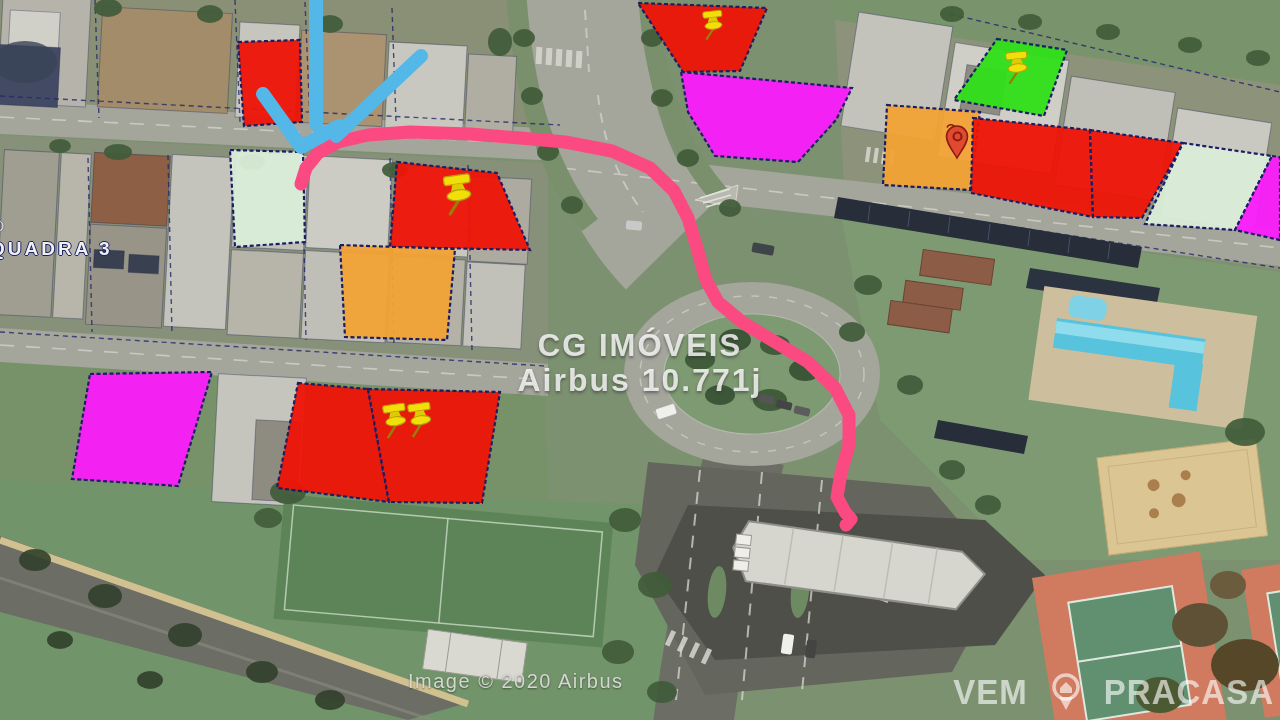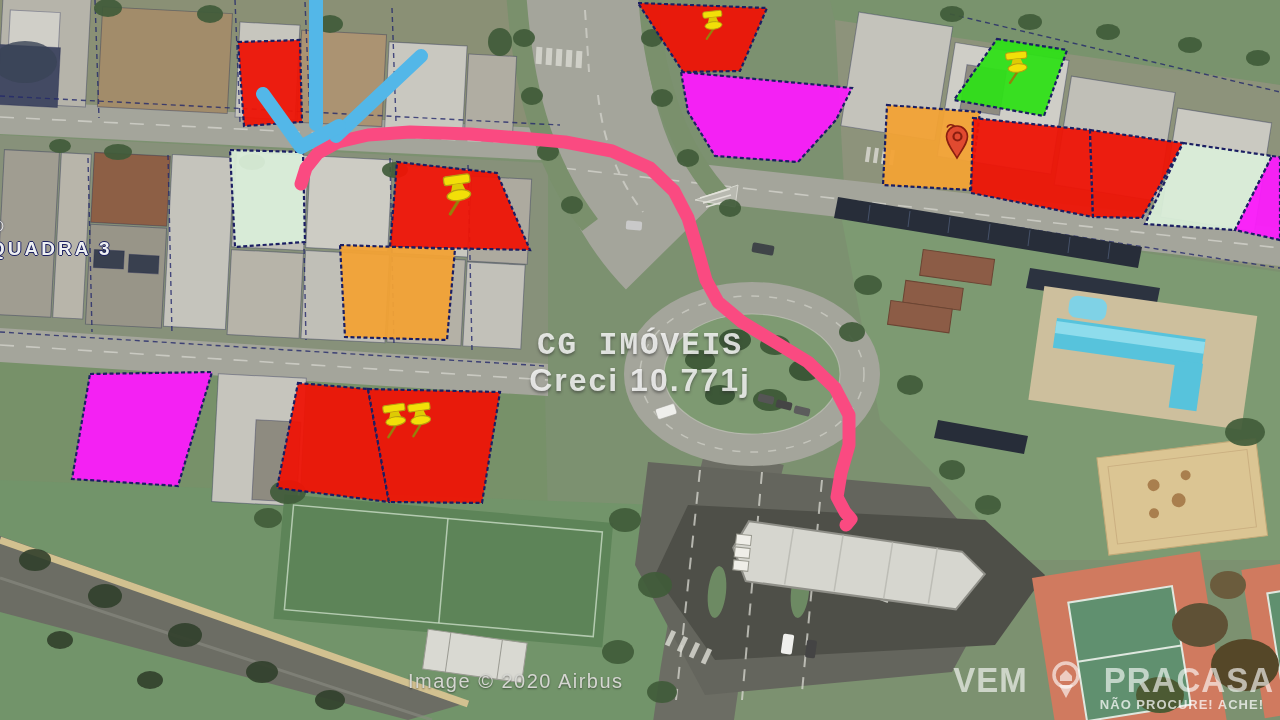--- a/index.html
+++ b/index.html
@@ -2,21 +2,21 @@
 <html><head>
 <meta charset="utf-8">
 <style>
   html,body{margin:0;padding:0;background:#222;}
   .stage{position:relative;width:1280px;height:720px;overflow:hidden;background:#7c9170;
          font-family:"Liberation Sans", sans-serif;}
   .layer{position:absolute;inset:0;width:1280px;height:720px;}
   .txt{position:absolute;white-space:nowrap;}
   .watermark{left:340px;top:330px;width:600px;text-align:center;color:rgba(255,255,255,.8);
              font-weight:bold;text-shadow:0 2px 3px rgba(50,50,50,.55);line-height:1.0;}
-  .wm1{font-size:31px;letter-spacing:2px;font-family:Liberation Mono, monospace;}
+  .wm1{font-size:31px;letter-spacing:2px;}
   .wm2{font-size:32px;letter-spacing:2px;margin-top:3px;}
   .quadra{left:-10px;top:238px;font-size:19px;font-weight:bold;letter-spacing:3px;color:#eef0f2;
           text-shadow:-1px 0 0 #1c2060,1px 0 0 #1c2060,0 -1px 0 #1c2060,0 1px 0 #1c2060;}
   .quadra-sym{left:-9px;top:217px;font-size:17px;color:rgba(255,255,255,.92);
           text-shadow:0 0 2px rgba(20,25,80,.8);}
   .attribution{left:408px;top:670px;font-size:20px;letter-spacing:1.5px;color:#d5d6d1;
           text-shadow:0 1px 2px rgba(0,0,0,.45);}
   .logo{position:absolute;right:6px;bottom:8px;text-align:right;color:rgba(255,255,255,.62);}
   .logo-row{display:flex;align-items:center;justify-content:flex-end;gap:20px;}
   .logo-word{font-size:33px;font-weight:bold;letter-spacing:1px;transform:scaleY(1.05);}
@@ -321,31 +321,30 @@
         <use href="#def-pushpin" xlink:href="#def-pushpin" transform="translate(1017,63) rotate(-6) scale(1)"></use>
         <use href="#def-redpin" xlink:href="#def-redpin" transform="translate(957,141) rotate(0) scale(1)"></use>
       </g>
   </svg>
 
   <div class="txt quadra-sym">©</div>
   <div class="txt quadra">QUADRA 3</div>
 
   <div class="txt watermark">
     <div class="wm1">CG IMÓVEIS</div>
-    <div class="wm2">Creci 10.771j</div>
+    <div class="wm2">Airbus 10.771j</div>
   </div>
 
   <div class="txt attribution">Image © 2020 Airbus</div>
 
   <div class="logo">
     <div class="logo-row">
       <span class="logo-word">VEM</span>
       <svg width="36" height="40" viewBox="0 0 36 40">
         <circle cx="18" cy="15" r="12" fill="none" stroke="rgba(255,255,255,.62)" stroke-width="3.5"></circle>
         <path d="M12,16 L18,10 L24,16 V21 H12 Z" fill="rgba(255,255,255,.62)"></path>
         <path d="M18,38 L11,25 L25,25 Z" fill="rgba(255,255,255,.62)"></path>
       </svg>
       <span class="logo-word">PRACASA</span>
     </div>
-    <div class="logo-tag">NÃO PROCURE! ACHE!</div>
   </div>
 
 </div>
 
 </body></html>

